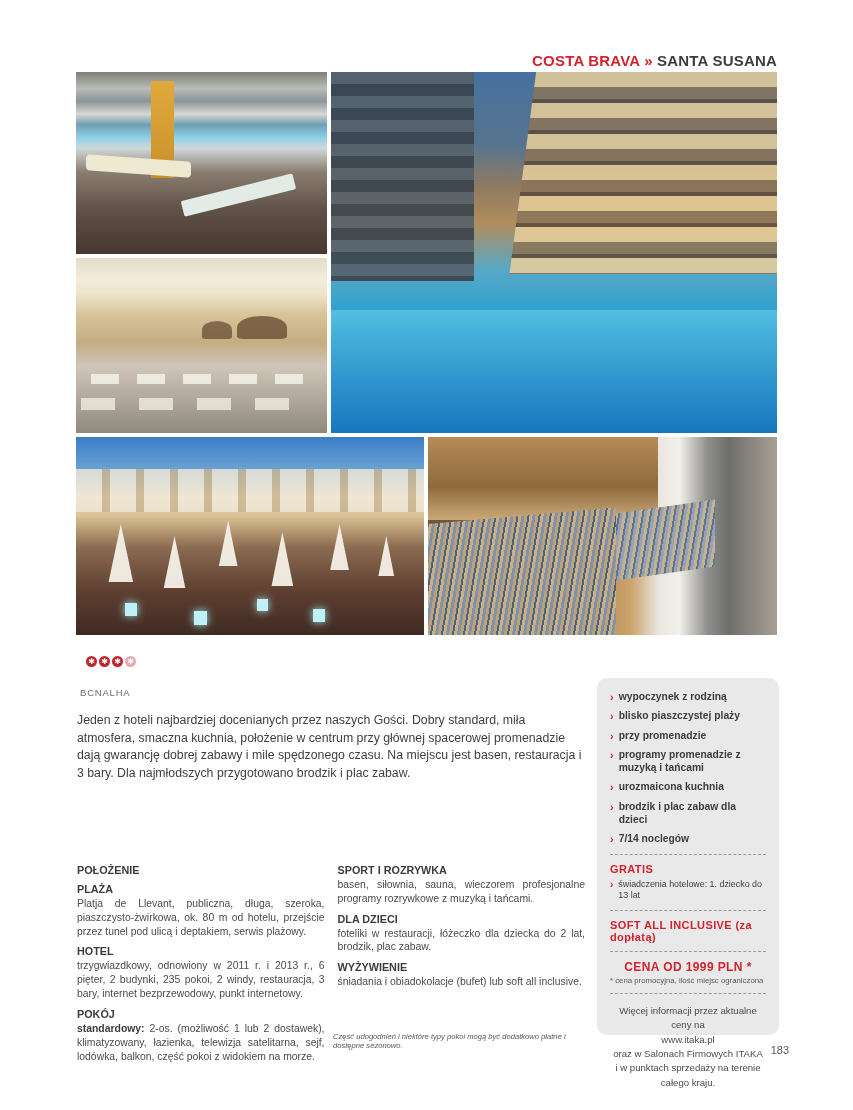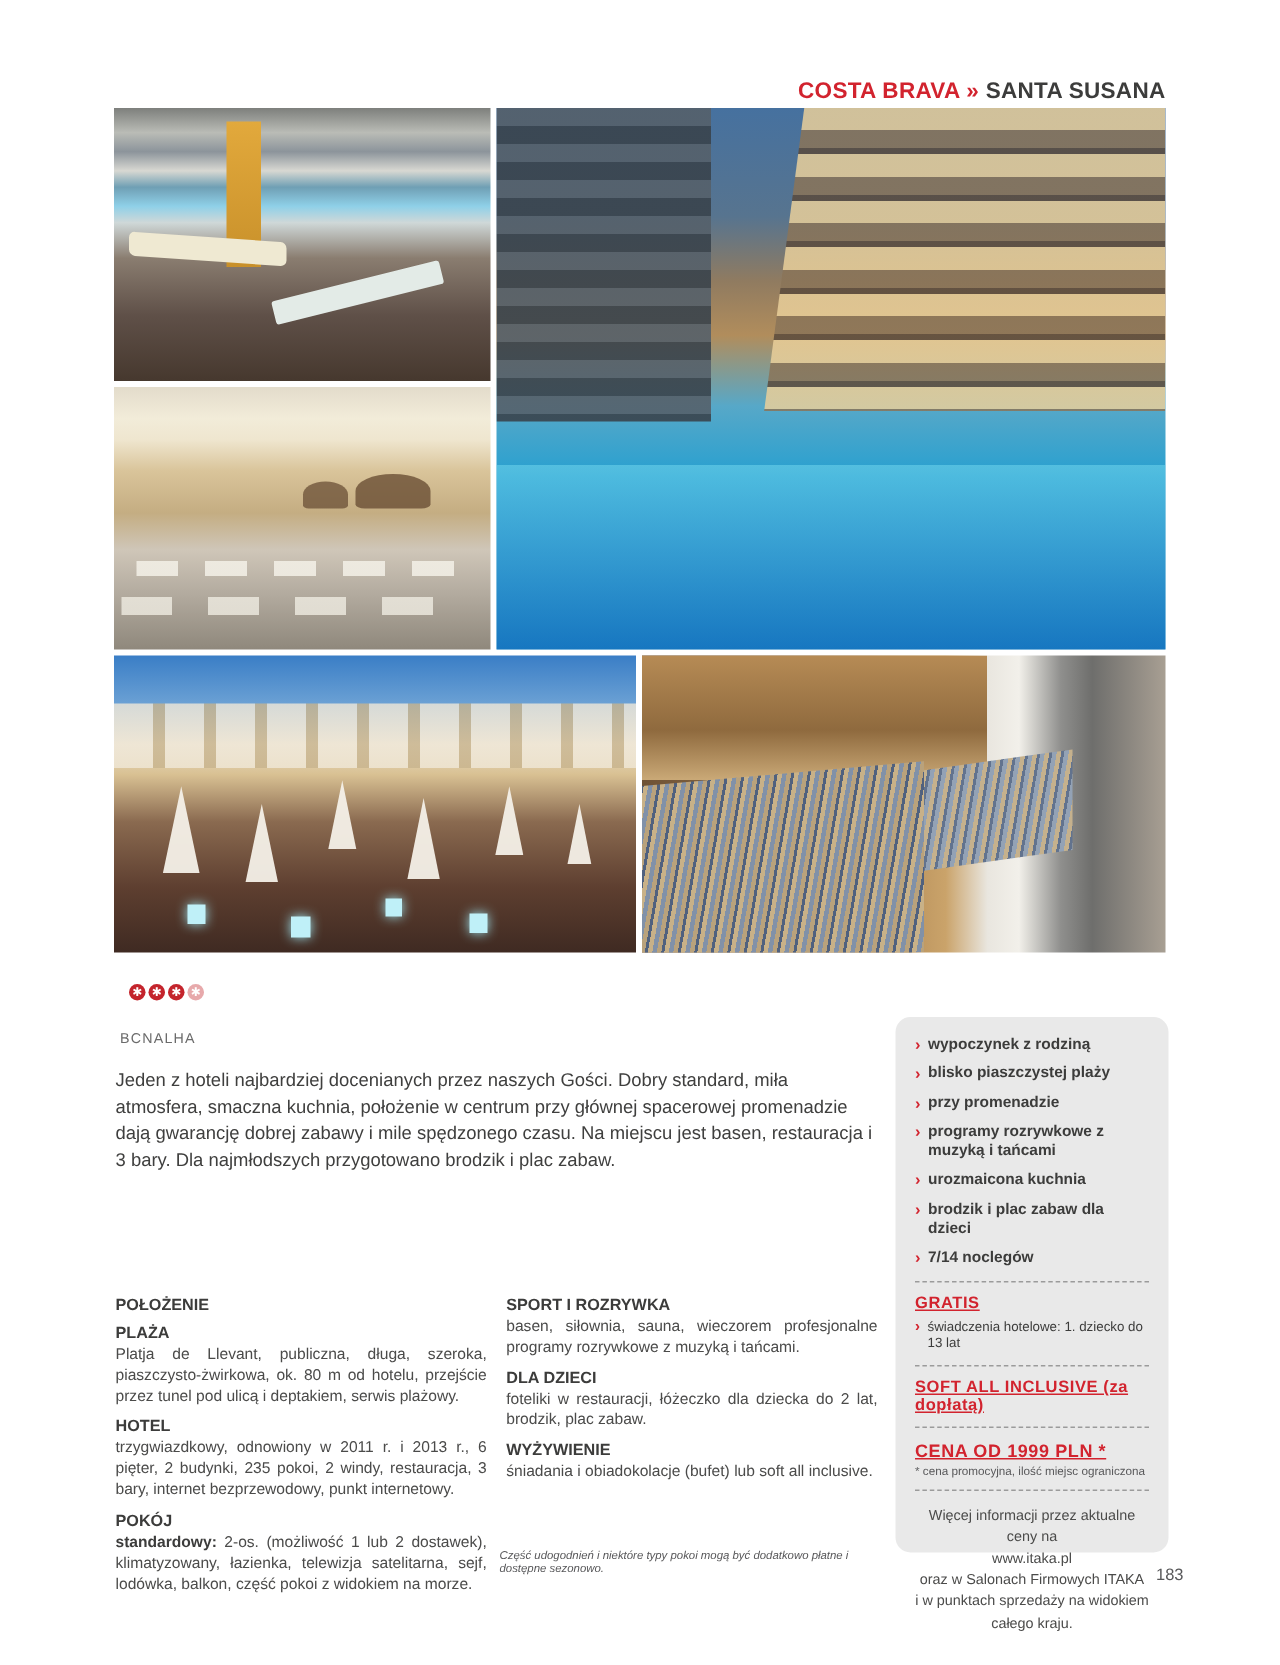--- a/index.html
+++ b/index.html
@@ -55,22 +55,22 @@
   .details p b { color:#3c3c3b; }
 
   .fineprint { position:absolute; left:333px; top:1032px; width:252px; font-size:7.6px; font-style:italic; color:#58585a; }
 
   
   .sidebar { position:absolute; left:597px; top:678px; width:182px; height:357px; background:#e9e9e9; border-radius:10px; padding:13px 13px 10px; }
   .sb-list { list-style:none; }
   .sb-list li { display:flex; font-size:10.3px; font-weight:bold; color:#3c3c3b; line-height:1.25; margin-bottom:6.5px; }
   .chev { color:#d2232e; font-weight:bold; margin-right:5px; font-size:11px; line-height:1.15; }
   .dash { border:none; border-top:1px dashed #9b9b9b; margin:8px 0; }
-  .sb-red { color:#d2232e; font-size:11px; font-weight:bold; letter-spacing:.4px; margin:2px 0 4px;text-decoration:underline; }
-  .sb-red.price { font-size:12px; margin-bottom:2px; }
+  .sb-red { color:#d2232e; font-size:11px; font-weight:bold; letter-spacing:.4px; margin:2px 0 4px; }
+  .sb-red.price { font-size:12px; margin-bottom:2px;text-align:center; }
   .gratis-item { display:flex; font-size:8.9px; color:#3c3c3b; line-height:1.3; }
   .gratis-item .chev { font-size:10px; }
   .price-note { font-size:7.8px; color:#58585a; margin-top:1px; }
   .contact { text-align:center; font-size:9.6px; color:#4b4b4a; line-height:1.5; margin-top:10px; }
   .contact .link { color:#4b4b4a; }
 
   .pagenum { position:absolute; right:64px; top:1044px; font-size:11px; color:#58585a; }
 </style>
 </head>
 <body>
@@ -157,21 +157,21 @@
       <li>
           <span class="chev">›</span>
           <span>blisko piaszczystej plaży</span>
         </li>
       <li>
           <span class="chev">›</span>
           <span>przy promenadzie</span>
         </li>
       <li>
           <span class="chev">›</span>
-          <span>programy rozrywkowe z muzyką i tańcami</span>
+          <span>programy promenadzie z muzyką i tańcami</span>
         </li>
       <li>
           <span class="chev">›</span>
           <span>urozmaicona kuchnia</span>
         </li>
       <li>
           <span class="chev">›</span>
           <span>brodzik i plac zabaw dla dzieci</span>
         </li>
       <li>
@@ -188,20 +188,20 @@
     <hr class="dash">
     <h4 class="sb-red">SOFT ALL INCLUSIVE (za dopłatą)</h4>
     <hr class="dash">
     <h4 class="sb-red price">CENA OD 1999 PLN *</h4>
     <div class="price-note">* cena promocyjna, ilość miejsc ograniczona</div>
     <hr class="dash">
     <div class="contact">
       <div>Więcej informacji przez aktualne ceny na</div>
       <div class="link">www.itaka.pl</div>
       <div>oraz w Salonach Firmowych ITAKA</div>
-      <div>i w punktach sprzedaży na widokiem</div>
+      <div>i w punktach sprzedaży na terenie</div>
       <div>całego kraju.</div>
     </div>
   </aside>
 
   <div class="pagenum">183</div>
 
 </div>
 
 </body></html>

